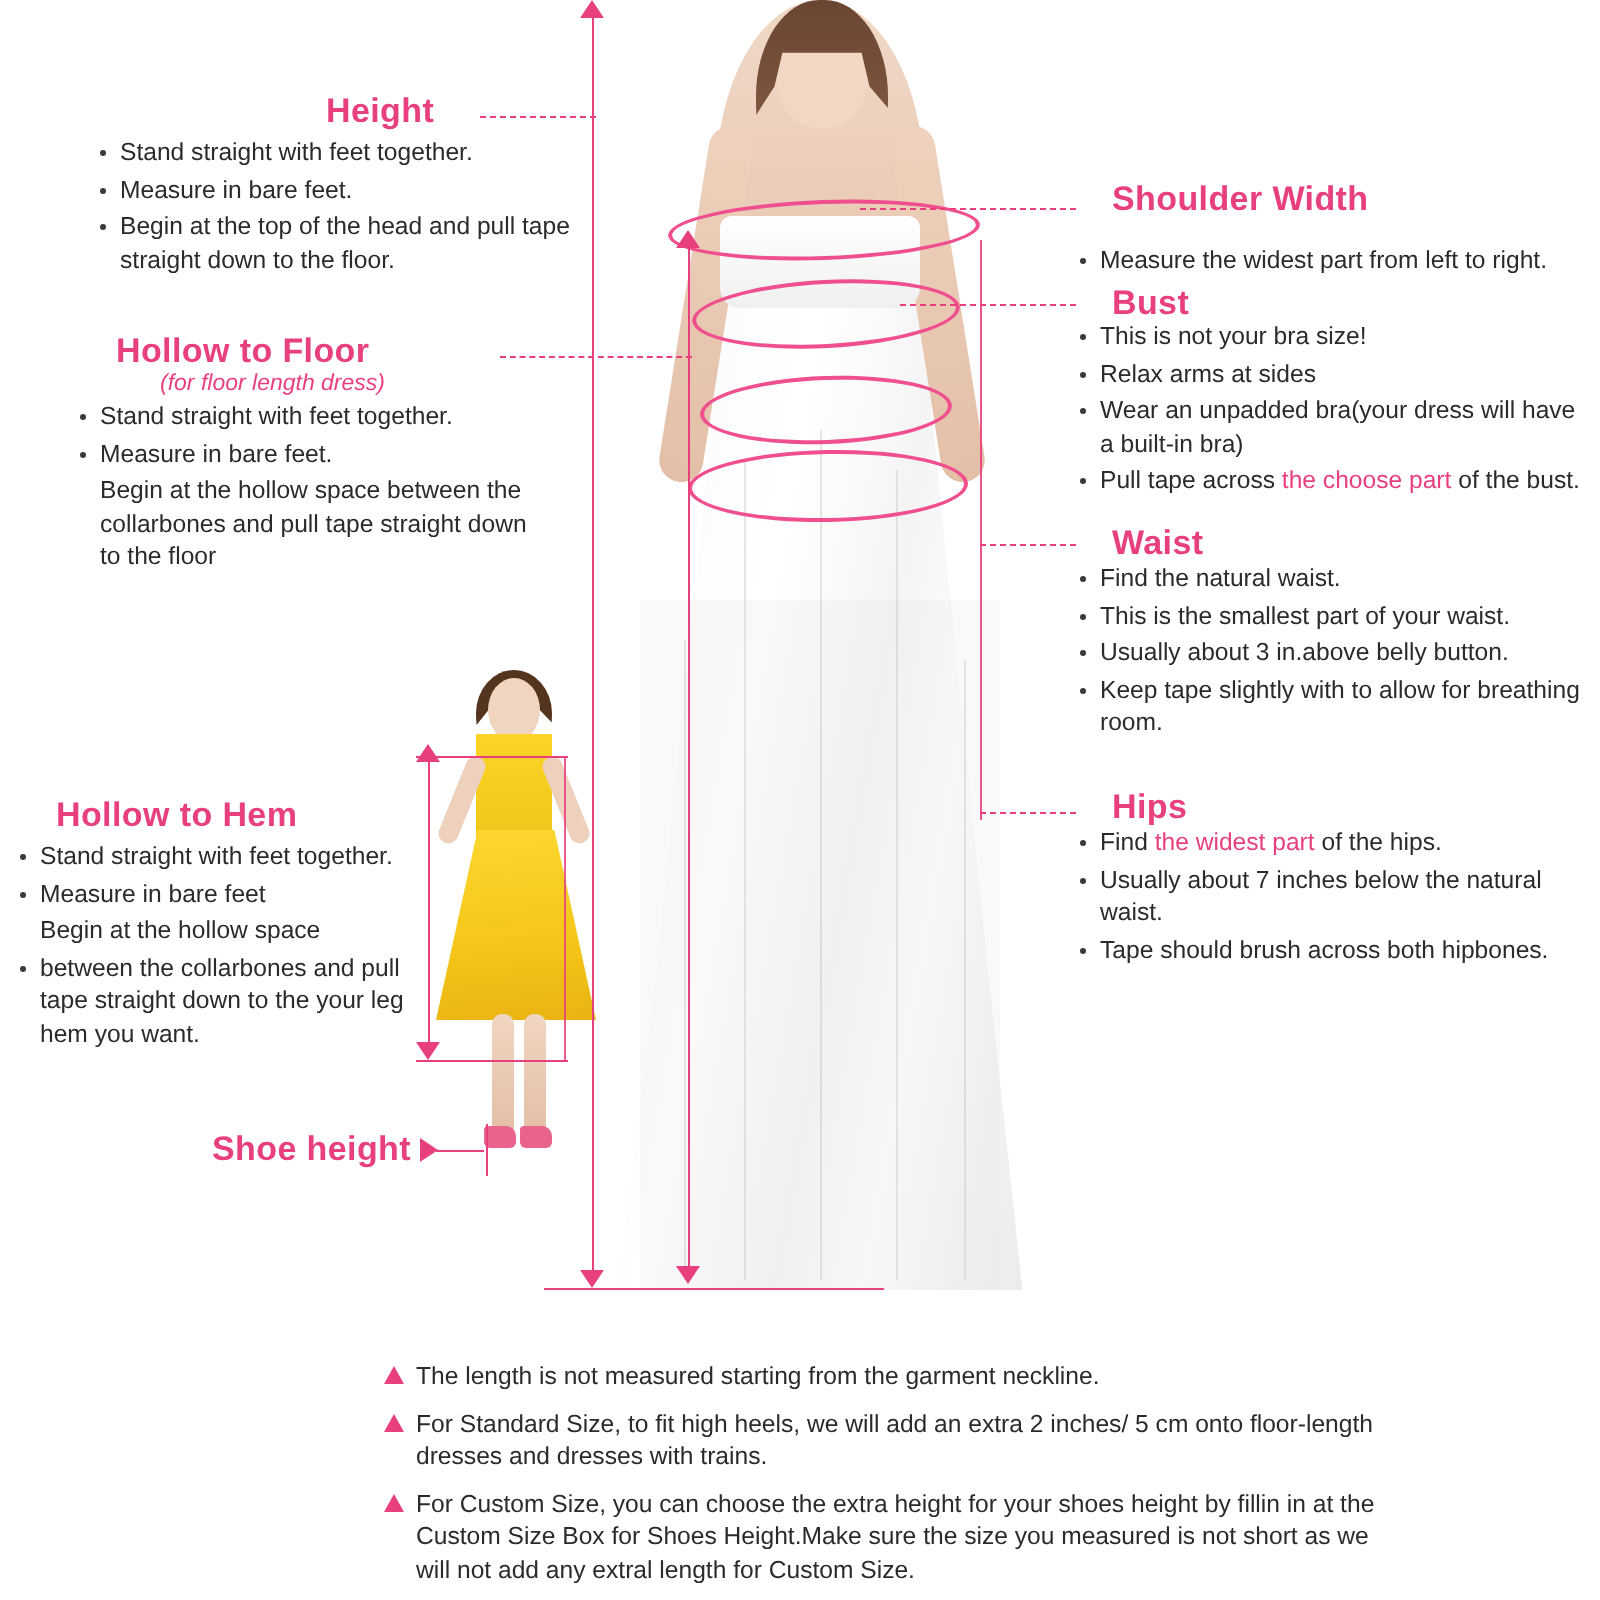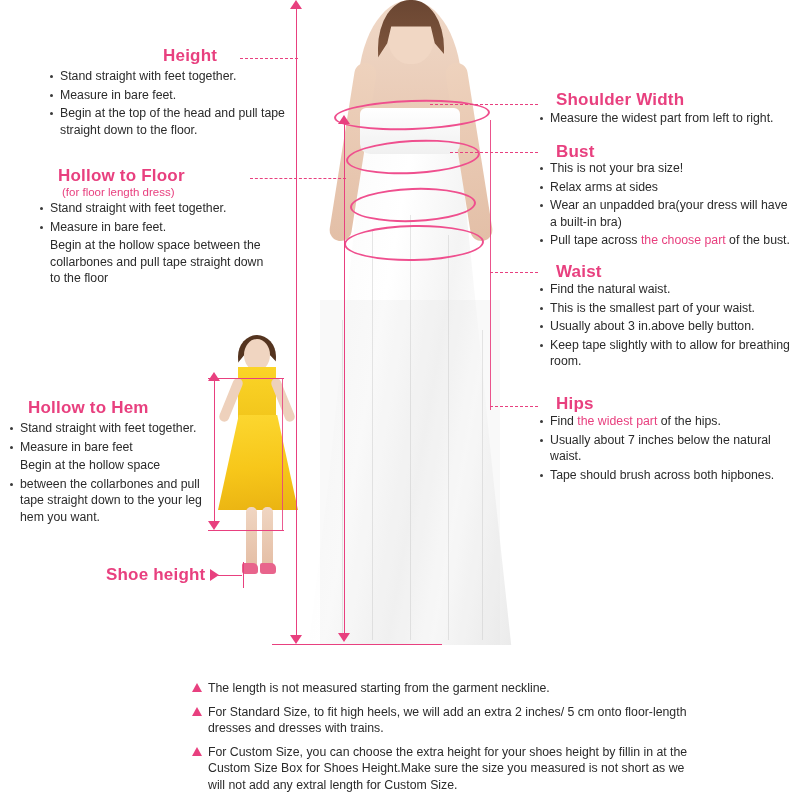--- a/index.html
+++ b/index.html
@@ -289,39 +289,39 @@
   <div class="abs solid-v" style="left:243px;top:562px;height:26px;"></div>
 
   <div class="abs heading" style="left:163px;top:46px;">Height</div>
   <div class="abs bullets" style="left:48px;top:68px;width:240px;">
     <div class="li">Stand straight with feet together.</div>
     <div class="li">Measure in bare feet.</div>
     <div class="li">Begin at the top of the head and pull tape straight down to the floor.</div>
   </div>
 
   <div class="abs heading" style="left:58px;top:166px;">Hollow to Floor</div>
-  <div class="abs subheading" style="left:62px;top:186px;">(for floor length dress)</div>
+  <div class="abs subheading" style="left:80px;top:186px;font-style:italic;">(for floor length dress)</div>
   <div class="abs bullets" style="left:38px;top:200px;width:232px;">
     <div class="li">Stand straight with feet together.</div>
     <div class="li">Measure in bare feet.</div>
     <div class="li nodot">Begin at the hollow space between the collarbones and pull tape straight down to the floor</div>
   </div>
 
   <div class="abs heading" style="left:28px;top:398px;">Hollow to Hem</div>
   <div class="abs bullets" style="left:8px;top:420px;width:196px;">
     <div class="li">Stand straight with feet together.</div>
     <div class="li">Measure in bare feet</div>
     <div class="li nodot">Begin at the hollow space</div>
     <div class="li">between the collarbones and pull tape straight down to the your leg hem  you want.</div>
   </div>
 
   <div class="abs heading" style="left:106px;top:565px;">Shoe height</div>
 
   <div class="abs heading" style="left:556px;top:90px;">Shoulder Width</div>
-  <div class="abs bullets" style="left:538px;top:110px;width:256px;">
+  <div class="abs bullets" style="left:538px;top:122px;width:256px;">
     <div class="li">Measure the widest part from left to right.</div>
   </div>
 
   <div class="abs heading" style="left:556px;top:142px;">Bust</div>
   <div class="abs bullets" style="left:538px;top:160px;width:258px;">
     <div class="li">This is not your bra size!</div>
     <div class="li">Relax arms at sides</div>
     <div class="li">Wear an unpadded bra(your dress will have a built-in bra)</div>
     <div class="li">Pull tape across <span class="hl">the choose part</span> of the bust.</div>
   </div>

